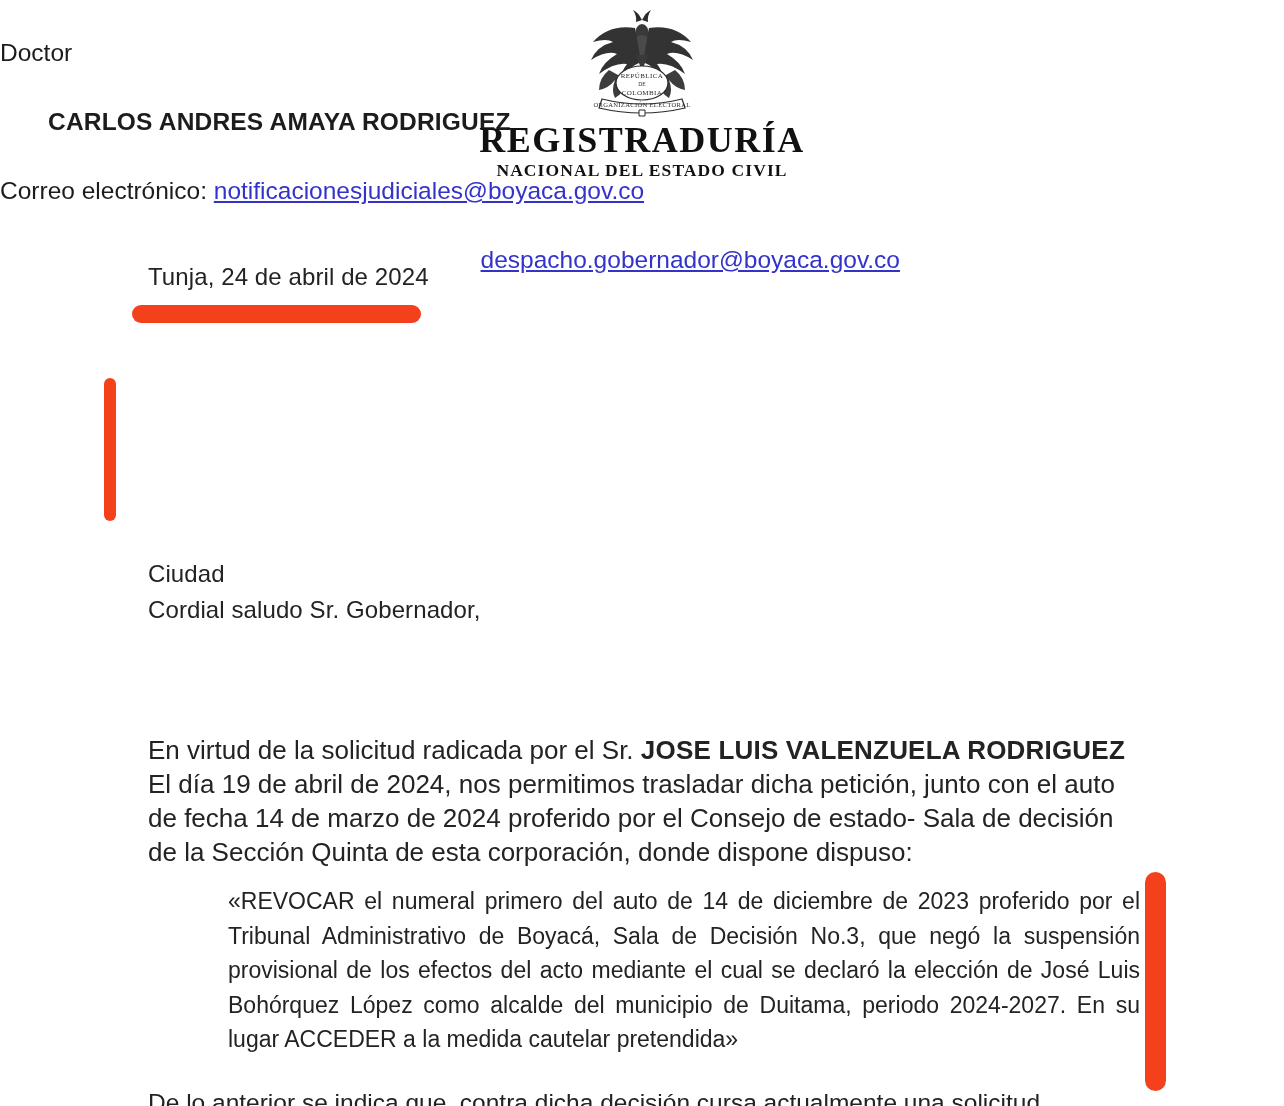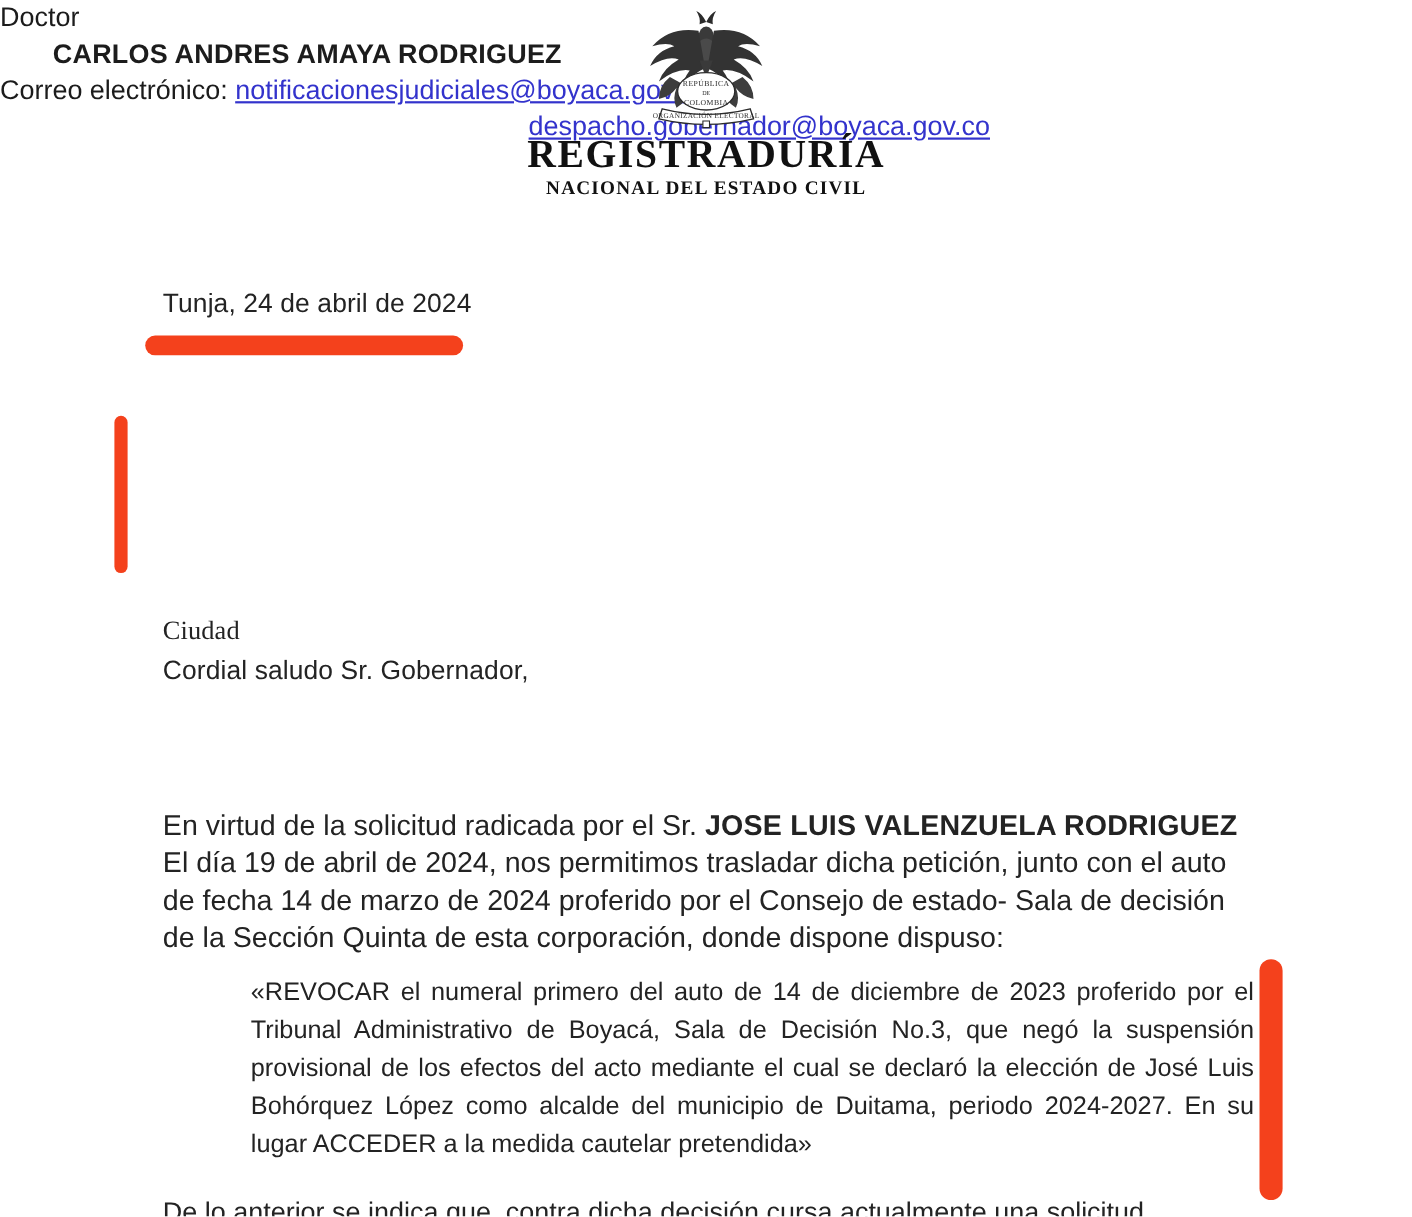--- a/index.html
+++ b/index.html
@@ -67,37 +67,37 @@
     line-height: 34px;
     color: #232323;
     letter-spacing: 0.1px;
     white-space: nowrap;
   }
 
   .date-line   { left: 148px; top: 260px; }
   .ref-line    { left: 148px; top: 350px; }
 
   .addr-block  { left: 148px; top: 409px; white-space: normal; width: 900px; }
-  .addr-line   { font-size: 24.5px; line-height: 33px; white-space: nowrap; }
+  .addr-line   { font-size: 24.5px; line-height: 33px; white-space: nowrap; margin-top: 36px; }
   .addr-name   { font-weight: 700; letter-spacing: 0.2px; padding-left: 48px; }
 
   .mail-row    { white-space: nowrap; }
   .mail-link {
     color: #3333cc;
     text-decoration: underline;
     text-underline-offset: 2px;
   }
   .mail-second {
     display: block;
     padding-left: 252px;
     white-space: nowrap;
     text-align: right;
   }
 
-  .city-line   { left: 148px; top: 557px; font-family: Liberation Serif, serif; }
+  .city-line   { left: 148px; top: 557px; }
   .salute-line { left: 148px; top: 593px; text-align: right; }
 
   .para-main {
     position: absolute;
     left: 148px;
     top: 733px;
     width: 992px;
     font-size: 26px;
     line-height: 34px;
     color: #232323;

